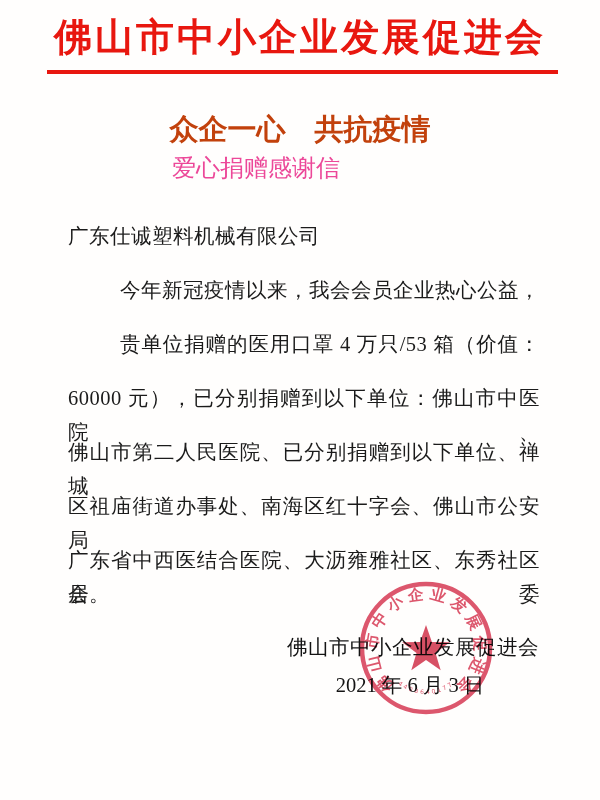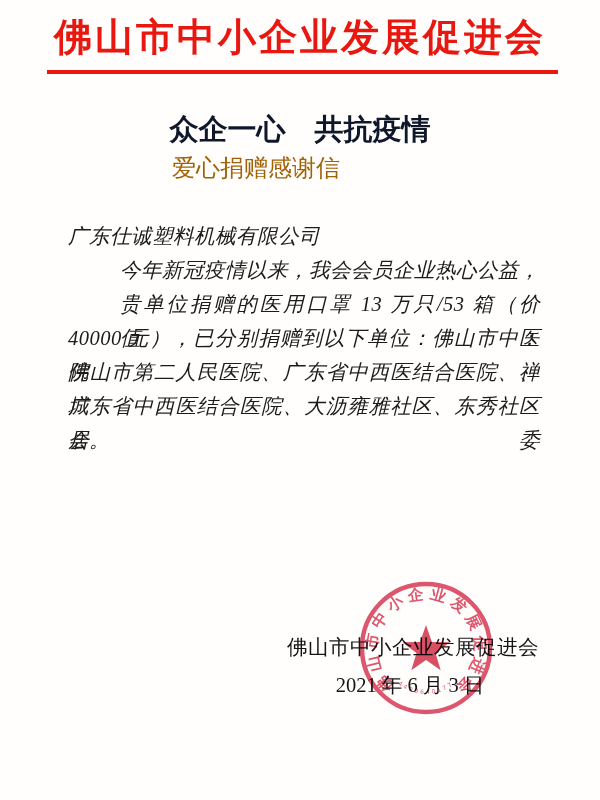--- a/index.html
+++ b/index.html
@@ -26,47 +26,47 @@
   .header-rule{
     position:absolute;top:70px;left:47px;
     width:511px;height:4px;
     background:#e8170f;
   }
   
   .letter-title{
     position:absolute;top:110px;left:0;width:600px;
     text-align:center;
     font-size:29px;font-weight:bold;
-    color:#0f172a;
+    color:#c2410c;
     white-space:nowrap;
   }
   .letter-subtitle{
     position:absolute;top:152px;left:0;width:512px;
     text-align:center;
     font-size:24px;font-weight:500;
-    color:#a16207;
+    color:#ec4899;
     white-space:nowrap;
   }
   
   .letter-body{
     position:absolute;top:219px;left:68px;
     width:472px;
     font-size:20.5px;
     color:#1b1b1b;
     letter-spacing:0.5px;
-    font-style:italic;
   }
   .body-line{
     height:34px;line-height:34px;
     white-space:nowrap;
   }
   .body-line.fill{
     white-space:normal;
     text-align:justify;
     text-align-last:justify;
+    margin-top:20px;
   }
   .body-line.indent{
     padding-left:52px;
   }
   
   .signature-org{
     position:absolute;top:633px;left:287px;
     font-size:20.5px;letter-spacing:0.5px;
     color:#141414;
     white-space:nowrap;
@@ -96,23 +96,24 @@
 
   <div class="header-rule"></div>
 
   <div class="letter-title">众企一心　共抗疫情</div>
 
   <div class="letter-subtitle">爱心捐赠感谢信</div>
 
   <div class="letter-body">
     <div class="body-line">广东仕诚塑料机械有限公司</div>
     <div class="body-line fill indent">今年新冠疫情以来，我会会员企业热心公益，</div>
-    <div class="body-line fill indent">贵单位捐赠的医用口罩 13 万只/53 箱（价值：</div>
-    <div class="body-line fill">40000 元），已分别捐赠到以下单位：佛山市中医院、</div>
-    <div class="body-line fill">佛山市第二人民医院、广东省中西医结合医院、禅城</div>
+    <div class="body-line fill indent">贵单位捐赠的医用口罩 4 万只/53 箱（价值：</div>
+    <div class="body-line fill">60000 元），已分别捐赠到以下单位：佛山市中医院、</div>
+    <div class="body-line fill">佛山市第二人民医院、已分别捐赠到以下单位、禅城</div>
+    <div class="body-line fill">区祖庙街道办事处、南海区红十字会、佛山市公安局</div>
     <div class="body-line fill">广东省中西医结合医院、大沥雍雅社区、东秀社区居委</div>
     <div class="body-line">会。</div>
   </div>
 
   <div class="signature-org">佛山市中小企业发展促进会</div>
 
   <div class="signature-date">2021 年 6 月 3 日</div>
 
   <div class="seal">
     <svg viewBox="0 0 150 150" xmlns="http://www.w3.org/2000/svg">

